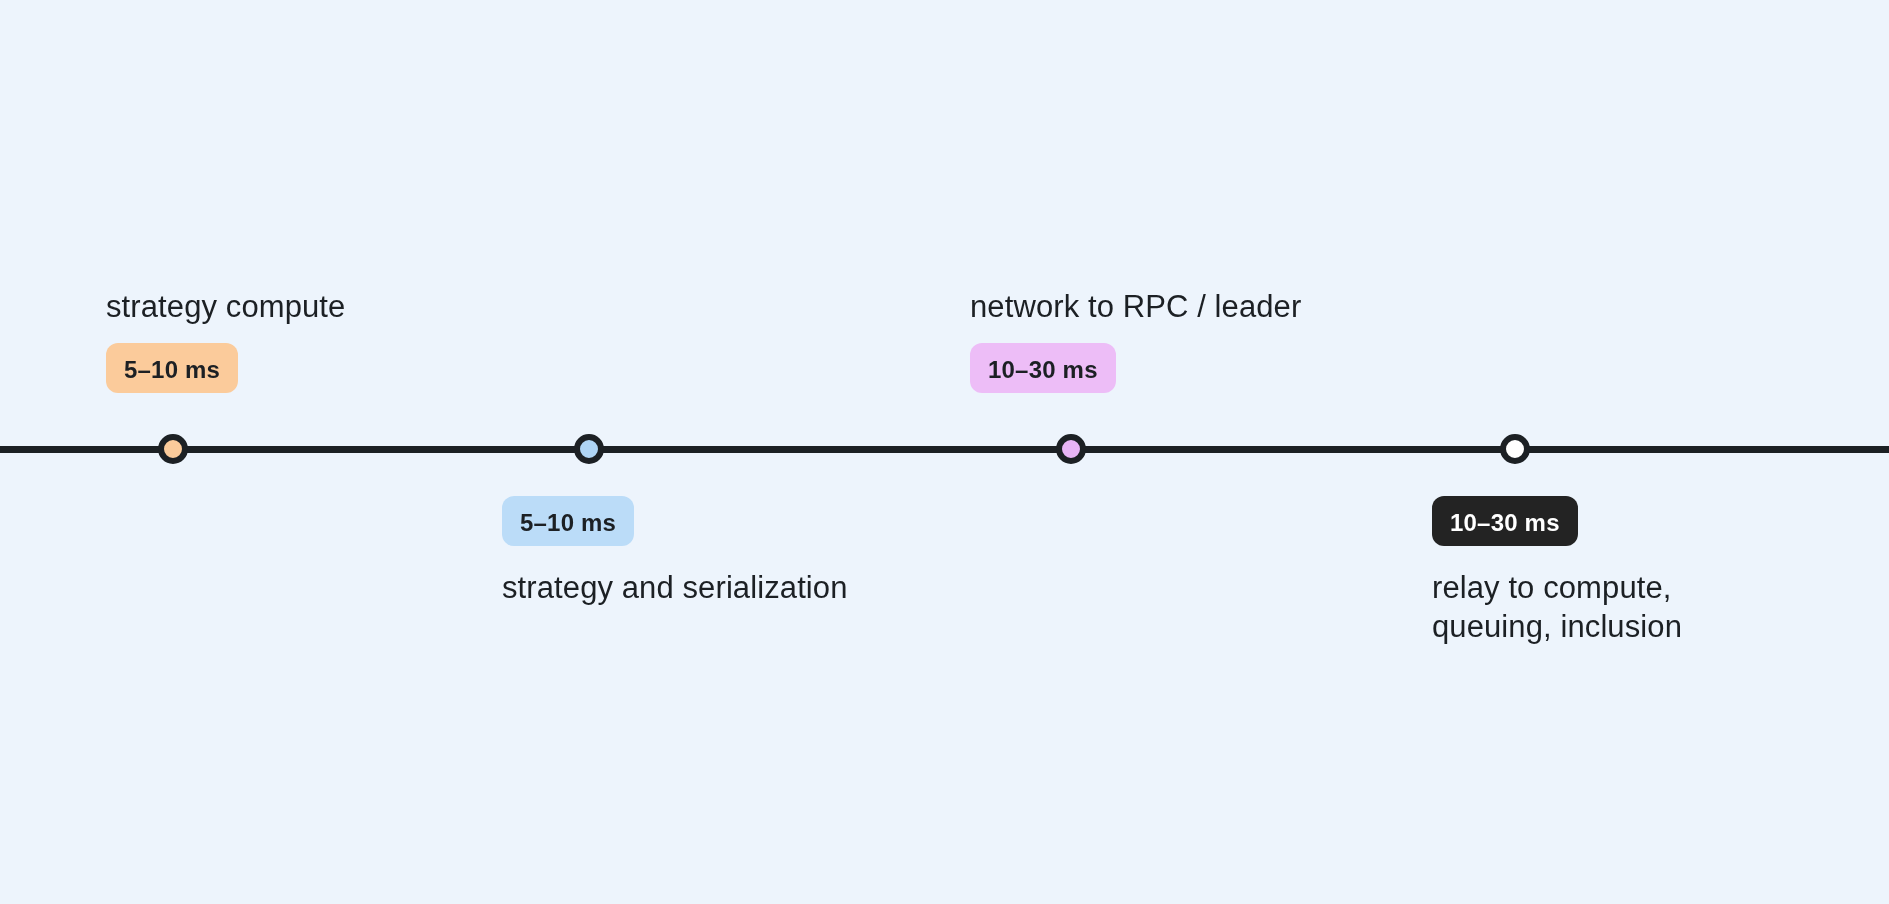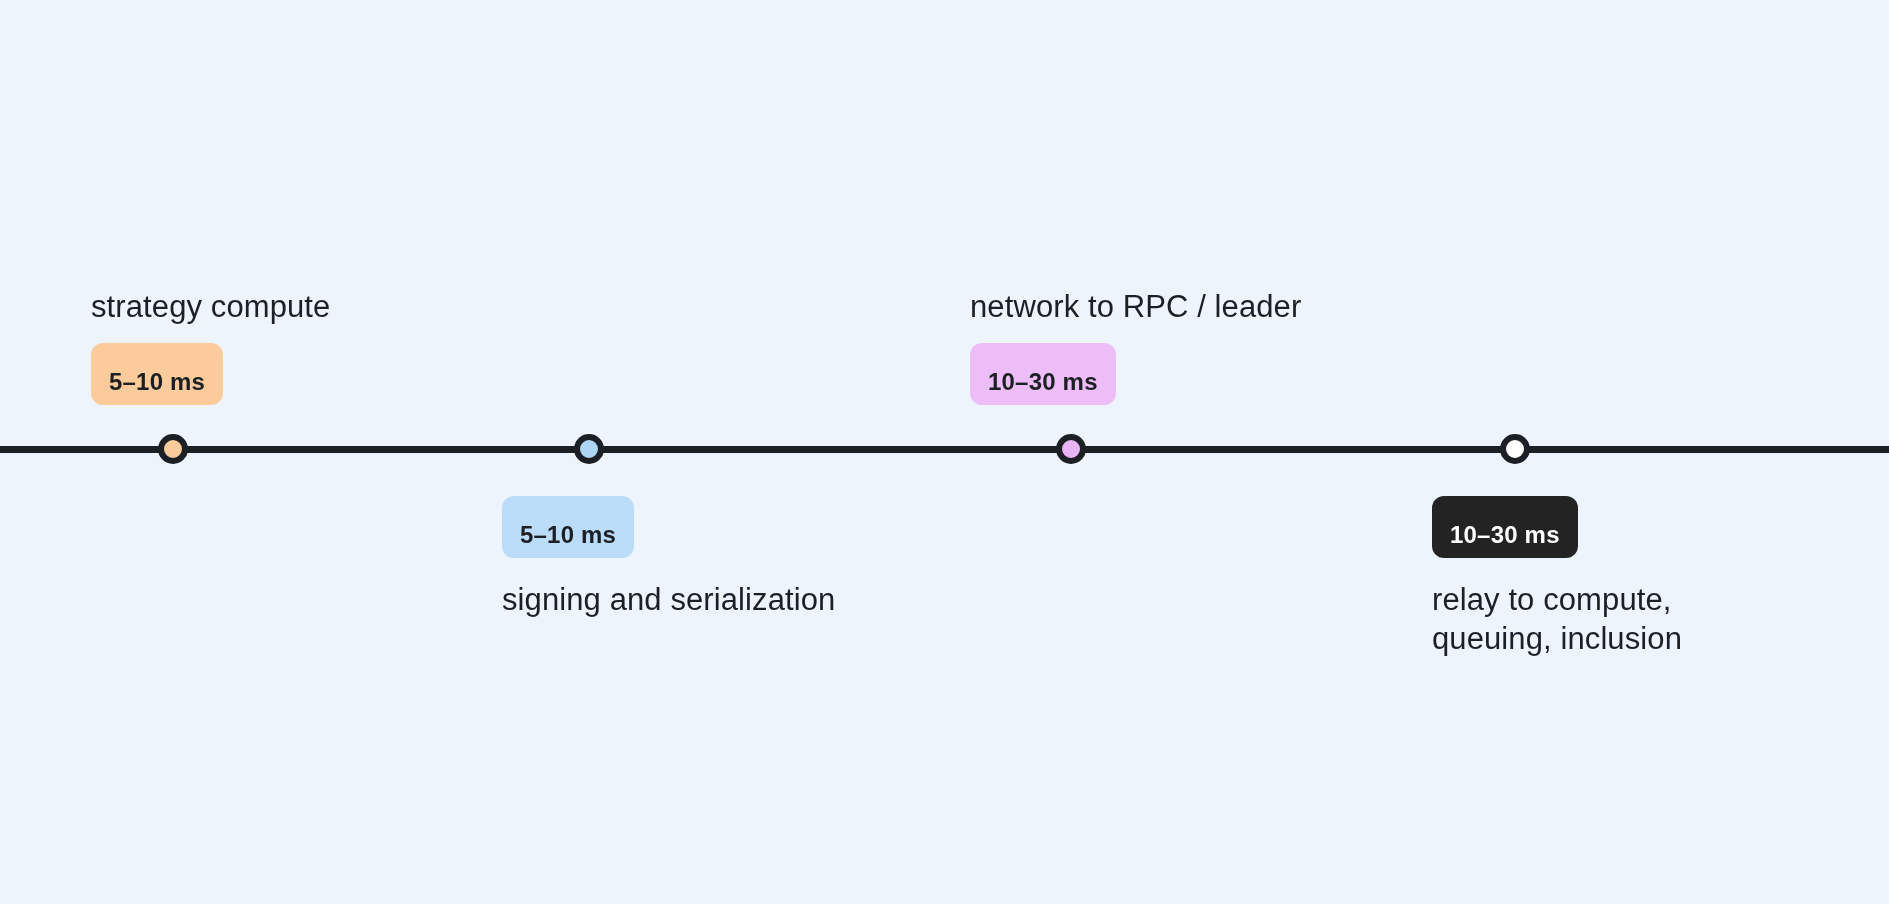--- a/index.html
+++ b/index.html
@@ -62,48 +62,48 @@
     letter-spacing: 0.1px;
     line-height: 1.26;
     white-space: pre-line;
   }
 
   .pill {
     display: inline-block;
     font-size: 24px;
     font-weight: 700;
     letter-spacing: 0.2px;
-    padding: 27px 18px 11px 18px;
+    padding: 15px 18px 11px 18px;
     border-radius: 12px;
     color: #1C2024;
     line-height: 1;
   }
 
   
   .group.above .group-title { margin-bottom: 17px; }
 
   
   .group.below .pill { margin-bottom: 22px; }
 </style>
 </head>
 <body>
 
 <div id="timeline-diagram">
 
   <div class="axis-line"></div>
 
-  <div class="group above" style="left:91px; top:287px;">
+  <div class="group above" style="left:106px; top:287px;">
     <div class="group-title">strategy compute</div>
     <span class="pill" style="background:#FBCB9B; color:#1C2024;">5–10 ms</span>
   </div>
   <div class="node" style="left:173px; background:#FBCB9B;"></div>
 
   <div class="group below" style="left:502px; top:496px;">
     <span class="pill" style="background:#BBDCF8; color:#1C2024;">5–10 ms</span>
-    <div class="group-title">signing and serialization</div>
+    <div class="group-title">strategy and serialization</div>
   </div>
   <div class="node" style="left:589px; background:#AFD5F5;"></div>
 
   <div class="group above" style="left:970px; top:287px;">
     <div class="group-title">network to RPC / leader</div>
     <span class="pill" style="background:#EDBDF7; color:#1C2024;">10–30 ms</span>
   </div>
   <div class="node" style="left:1071px; background:#E8B4F5;"></div>
 
   <div class="group below" style="left:1432px; top:496px;">

